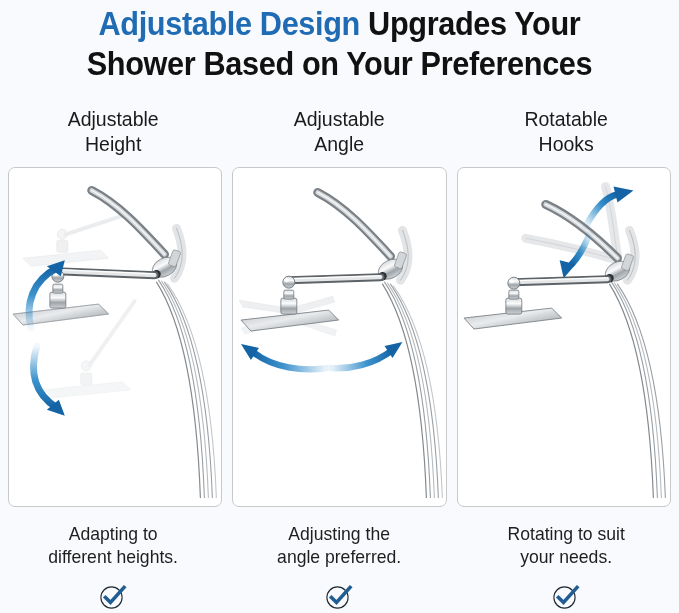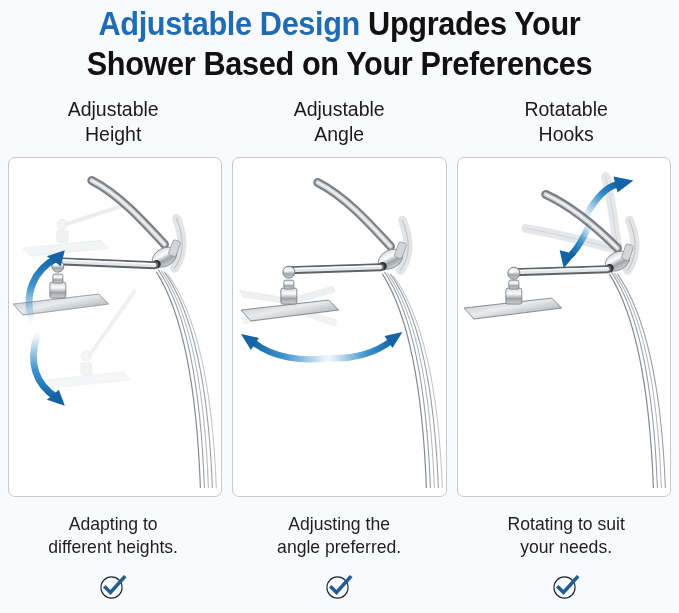--- a/index.html
+++ b/index.html
@@ -29,21 +29,21 @@
     transform: scaleX(0.93);
     transform-origin: center top;
   }
   .headline .accent { color: #1f6cb4; }
   .headline .line { display: block; white-space: nowrap; }
 
   
   .col-heads {
     display: flex;
     width: 679px;
-    margin-top: 12px;
+    margin-top: 22px;
     justify-content: center;
   }
   .col-head {
     flex: 1 1 0;
     text-align: center;
     font-size: 20.5px;
     line-height: 25px;
     color: #1a1a1a;
     font-weight: normal;
     transform: scaleX(0.95);

